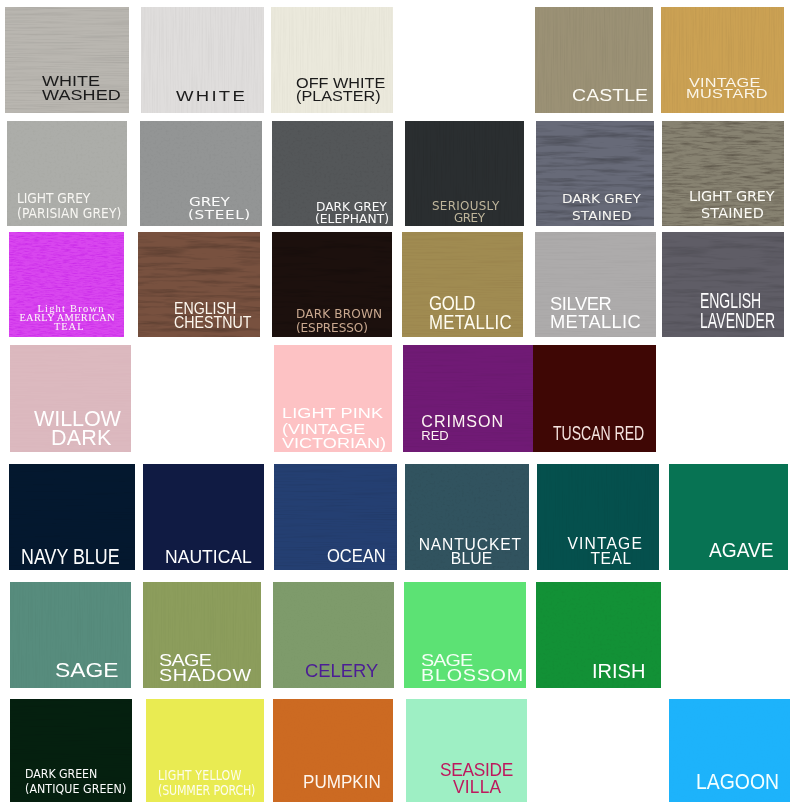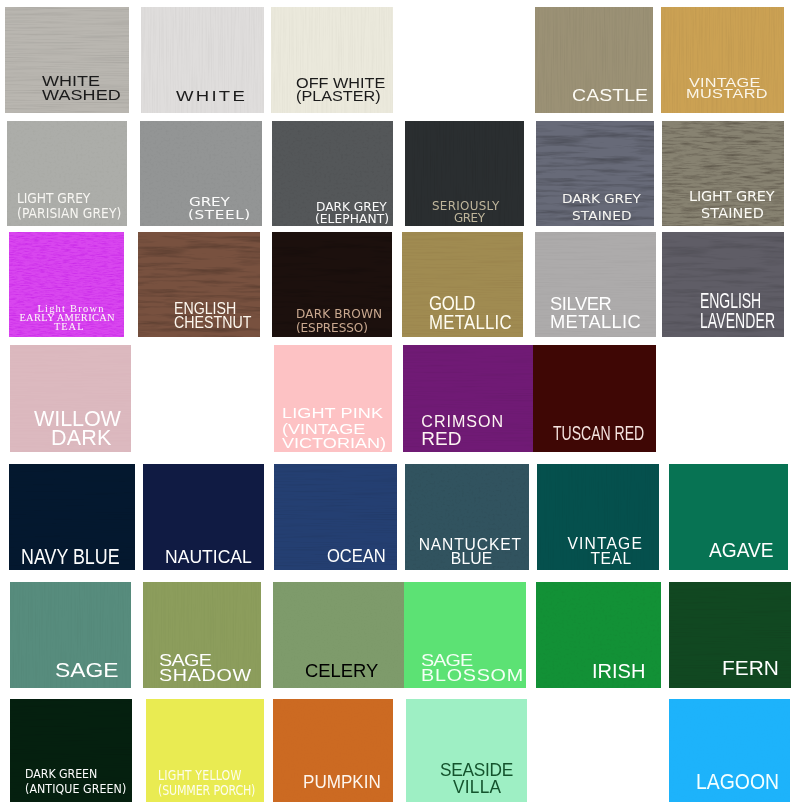--- a/index.html
+++ b/index.html
@@ -141,21 +141,21 @@
       <span class="ln" style="left:41.1px;top:82.9px;font-family:'Liberation Sans',sans-serif;font-size:21.449px;letter-spacing:0.12px;transform:scaleX(1.006);transform-origin:left top;">DARK</span>
   </div>
   <div class="sw" style="left:274px;top:345px;width:118px;height:107px;background:#fdc2c4;color:#ffffff;">
     <span class="ln" style="left:7.8px;top:60.0px;font-family:'Liberation Sans',sans-serif;font-size:15.217px;letter-spacing:0.08px;transform:scaleX(1.19);transform-origin:left top;">LIGHT PINK</span>
       <span class="ln" style="left:7.8px;top:75.8px;font-family:'Liberation Sans',sans-serif;font-size:15.217px;letter-spacing:-0.09px;transform:scaleX(1.19);transform-origin:left top;">(VINTAGE</span>
       <span class="ln" style="left:7.8px;top:90.0px;font-family:'Liberation Sans',sans-serif;font-size:15.217px;letter-spacing:-0.01px;transform:scaleX(1.19);transform-origin:left top;">VICTORIAN)</span>
   </div>
   <div class="sw" style="left:403px;top:345px;width:131px;height:107px;background:#701a75;color:#fdf4f2;">
     <div class="tex" style="filter:url(#tx-h);opacity:0.1;mix-blend-mode:overlay;"></div>
       <span class="ln" style="left:18.3px;top:68.0px;font-family:'Liberation Sans',sans-serif;font-size:16.087px;letter-spacing:0.99px;">CRIMSON</span>
-      <span class="ln" style="left:18.3px;top:83.6px;font-family:'Liberation Sans',sans-serif;font-size:19px;letter-spacing:-0.03px;">RED</span>
+      <span class="ln" style="left:18.3px;top:83.6px;font-family:'Liberation Sans',sans-serif;font-size:13px;letter-spacing:-0.03px;">RED</span>
   </div>
   <div class="sw" style="left:533px;top:345px;width:123px;height:107px;background:#3f0705;color:#f5e4e0;">
     <span class="ln" style="left:20.2px;top:77.6px;font-family:'Liberation Sans',sans-serif;font-size:20.29px;letter-spacing:0.00px;transform:scaleX(0.692);transform-origin:left top;">TUSCAN RED</span>
   </div>
   <div class="sw" style="left:9px;top:464px;width:126px;height:106px;background:#04182f;color:#fdfdfd;">
     <div class="tex" style="filter:url(#tx-h);opacity:0.14;mix-blend-mode:overlay;"></div>
       <span class="ln" style="left:12.4px;top:81.6px;font-family:'Liberation Sans',sans-serif;font-size:21.884px;letter-spacing:0.00px;transform:scaleX(0.816);transform-origin:left top;">NAVY BLUE</span>
   </div>
   <div class="sw" style="left:274px;top:464px;width:123px;height:106px;background:#243f72;color:#ffffff;">
     <div class="tex" style="filter:url(#tx-h);opacity:0.16;mix-blend-mode:overlay;"></div>
@@ -179,50 +179,46 @@
   </div>
   <div class="sw" style="left:10px;top:582px;width:121px;height:106px;background:#578c7d;color:#ffffff;">
     <div class="tex" style="filter:url(#tx-v);opacity:0.07;mix-blend-mode:overlay;"></div>
       <span class="ln" style="left:44.8px;top:78.5px;font-family:'Liberation Sans',sans-serif;font-size:19.71px;letter-spacing:0.00px;transform:scaleX(1.161);transform-origin:left top;">SAGE</span>
   </div>
   <div class="sw" style="left:143px;top:582px;width:118px;height:106px;background:#8c9d5c;color:#ffffff;">
     <div class="tex" style="filter:url(#tx-v);opacity:0.08;mix-blend-mode:overlay;"></div>
       <span class="ln" style="left:15.9px;top:70.5px;font-family:'Liberation Sans',sans-serif;font-size:16.812px;letter-spacing:-0.58px;transform:scaleX(1.176);transform-origin:left top;">SAGE</span>
       <span class="ln" style="left:15.9px;top:86.1px;font-family:'Liberation Sans',sans-serif;font-size:16.812px;letter-spacing:0.55px;transform:scaleX(1.176);transform-origin:left top;">SHADOW</span>
   </div>
-  <div class="sw" style="left:273px;top:582px;width:121px;height:106px;background:#7e9b6b;color:#000000;padding-left:24px;">
+  <div class="sw" style="left:273px;top:582px;width:121px;height:106px;background:#7e9b6b;color:#4c1d95;">
     <div class="tex" style="filter:url(#tx-n);opacity:0.05;mix-blend-mode:overlay;"></div>
       <span class="ln" style="left:32.1px;top:79.3px;font-family:'Liberation Sans',sans-serif;font-size:19.275px;letter-spacing:-0.01px;transform:scaleX(0.955);transform-origin:left top;">CELERY</span>
   </div>
   <div class="sw" style="left:404px;top:582px;width:122px;height:106px;background:#5ce274;color:#f4fff5;">
     <span class="ln" style="left:17.2px;top:70.6px;font-family:'Liberation Sans',sans-serif;font-size:16.812px;letter-spacing:-0.72px;transform:scaleX(1.174);transform-origin:left top;">SAGE</span>
       <span class="ln" style="left:16.5px;top:86.3px;font-family:'Liberation Sans',sans-serif;font-size:16.812px;letter-spacing:0.65px;transform:scaleX(1.174);transform-origin:left top;">BLOSSOM</span>
   </div>
   <div class="sw" style="left:536px;top:582px;width:125px;height:106px;background:#129136;color:#ffffff;">
     <div class="tex" style="filter:url(#tx-x);opacity:0.1;mix-blend-mode:overlay;"></div>
       <span class="ln" style="left:56.1px;top:80.1px;font-family:'Liberation Sans',sans-serif;font-size:19.71px;letter-spacing:-0.00px;transform:scaleX(1.018);transform-origin:left top;">IRISH</span>
-  </div>
-  <div class="sw" style="left:669px;top:582px;width:122px;height:106px;background:#114821;color:#ffffff;">
-    <div class="tex" style="filter:url(#tx-h);opacity:0.14;mix-blend-mode:overlay;"></div>
-      <span class="ln" style="left:53.0px;top:75.7px;font-family:'Liberation Sans',sans-serif;font-size:20.29px;letter-spacing:0.00px;transform:scaleX(1.03);transform-origin:left top;">FERN</span>
   </div>
   <div class="sw" style="left:10px;top:699px;width:122px;height:103px;background:#05200f;color:#fdfdfd;">
     <div class="tex" style="filter:url(#tx-h);opacity:0.2;mix-blend-mode:overlay;"></div>
       <span class="ln" style="left:15.1px;top:67.5px;font-family:'DejaVu Sans',sans-serif;font-size:13.151px;letter-spacing:-0.08px;transform:scaleX(0.842);transform-origin:left top;">DARK GREEN</span>
       <span class="ln" style="left:15.1px;top:83.2px;font-family:'DejaVu Sans',sans-serif;font-size:13.151px;letter-spacing:0.08px;transform:scaleX(0.842);transform-origin:left top;">(ANTIQUE GREEN)</span>
   </div>
   <div class="sw" style="left:146px;top:699px;width:118px;height:103px;background:#e9eb52;color:#fdfdee;">
     <span class="ln" style="left:11.6px;top:68.9px;font-family:'DejaVu Sans',sans-serif;font-size:14.247px;letter-spacing:0.19px;transform:scaleX(0.775);transform-origin:left top;">LIGHT YELLOW</span>
       <span class="ln" style="left:11.6px;top:83.8px;font-family:'DejaVu Sans',sans-serif;font-size:14.247px;letter-spacing:-0.19px;transform:scaleX(0.775);transform-origin:left top;">(SUMMER PORCH)</span>
   </div>
   <div class="sw" style="left:273px;top:699px;width:120px;height:103px;background:#cc6a22;color:#fdf6ef;">
     <div class="tex" style="filter:url(#tx-n);opacity:0.04;mix-blend-mode:overlay;"></div>
       <span class="ln" style="left:30.3px;top:72.6px;font-family:'Liberation Sans',sans-serif;font-size:19.13px;letter-spacing:-0.01px;transform:scaleX(0.894);transform-origin:left top;">PUMPKIN</span>
   </div>
-  <div class="sw" style="left:406px;top:699px;width:121px;height:103px;background:#9eefc4;color:#14532d;">
+  <div class="sw" style="left:406px;top:699px;width:121px;height:103px;background:#9eefc4;color:#be185d;">
     <span class="ln" style="left:33.7px;top:61.7px;font-family:'Liberation Sans',sans-serif;font-size:18.696px;letter-spacing:-0.30px;transform:scaleX(0.924);transform-origin:left top;">SEASIDE</span>
       <span class="ln" style="left:47.4px;top:79.3px;font-family:'Liberation Sans',sans-serif;font-size:18.696px;letter-spacing:0.28px;transform:scaleX(0.924);transform-origin:left top;">VILLA</span>
   </div>
   <div class="sw" style="left:669px;top:699px;width:121px;height:103px;background:#1db3fb;color:#f4ffff;">
     <div class="tex" style="filter:url(#tx-n);opacity:0.03;mix-blend-mode:overlay;"></div>
       <span class="ln" style="left:26.6px;top:71.9px;font-family:'Liberation Sans',sans-serif;font-size:22.174px;letter-spacing:-0.00px;transform:scaleX(0.876);transform-origin:left top;">LAGOON</span>
   </div>
 </div>
 
 </body></html>

